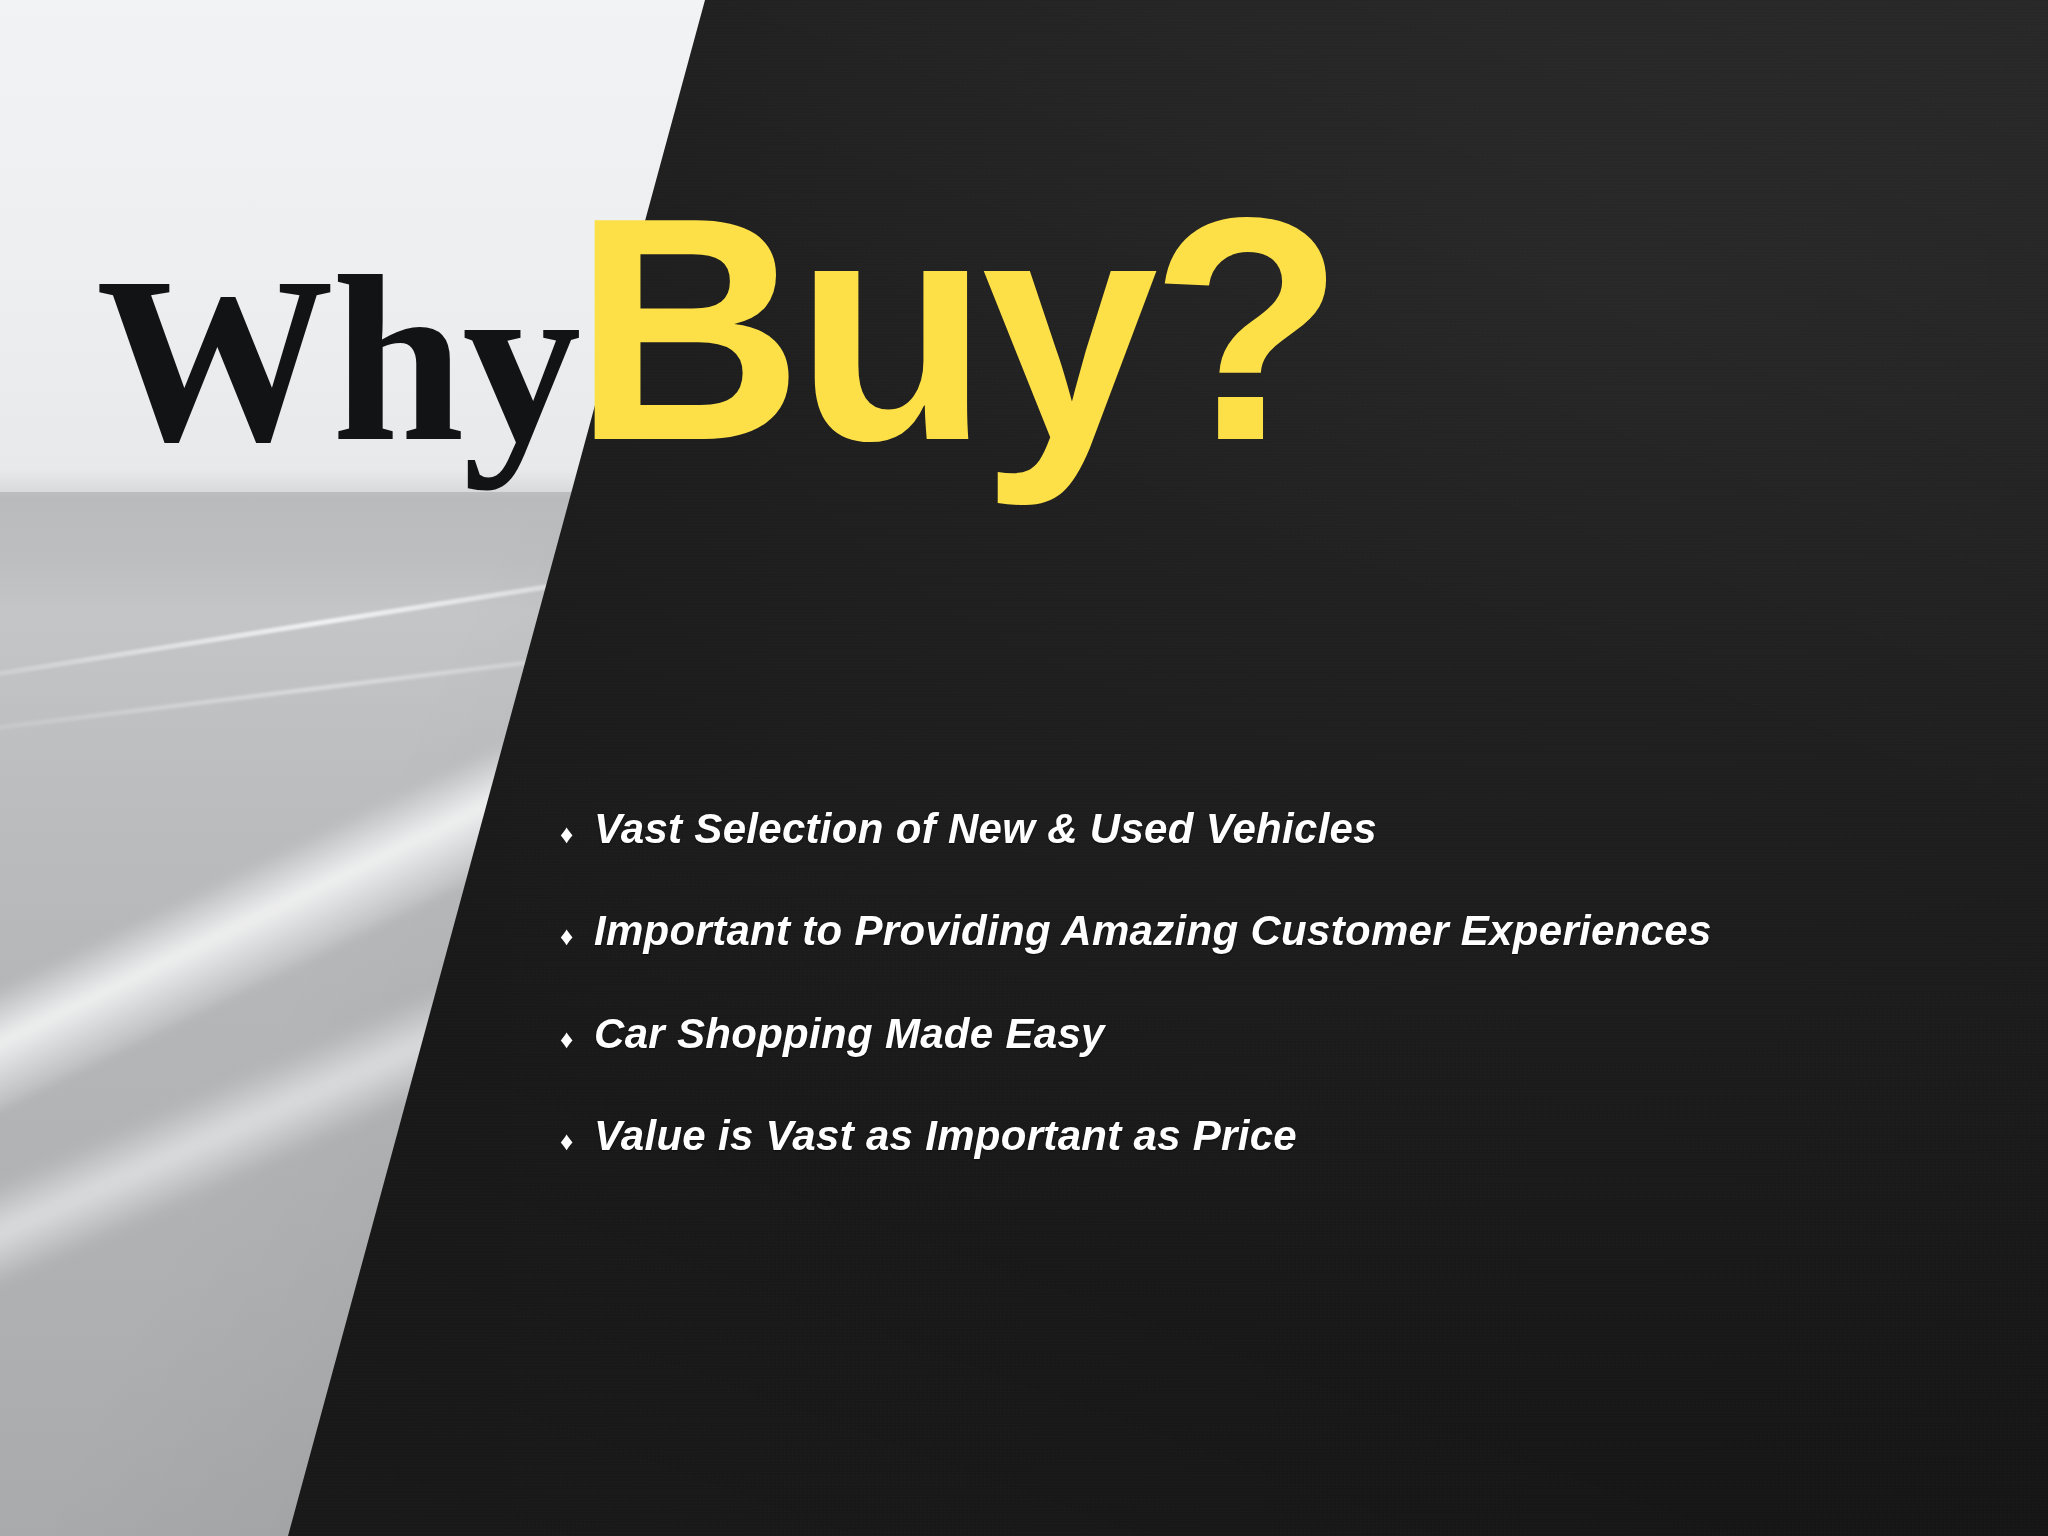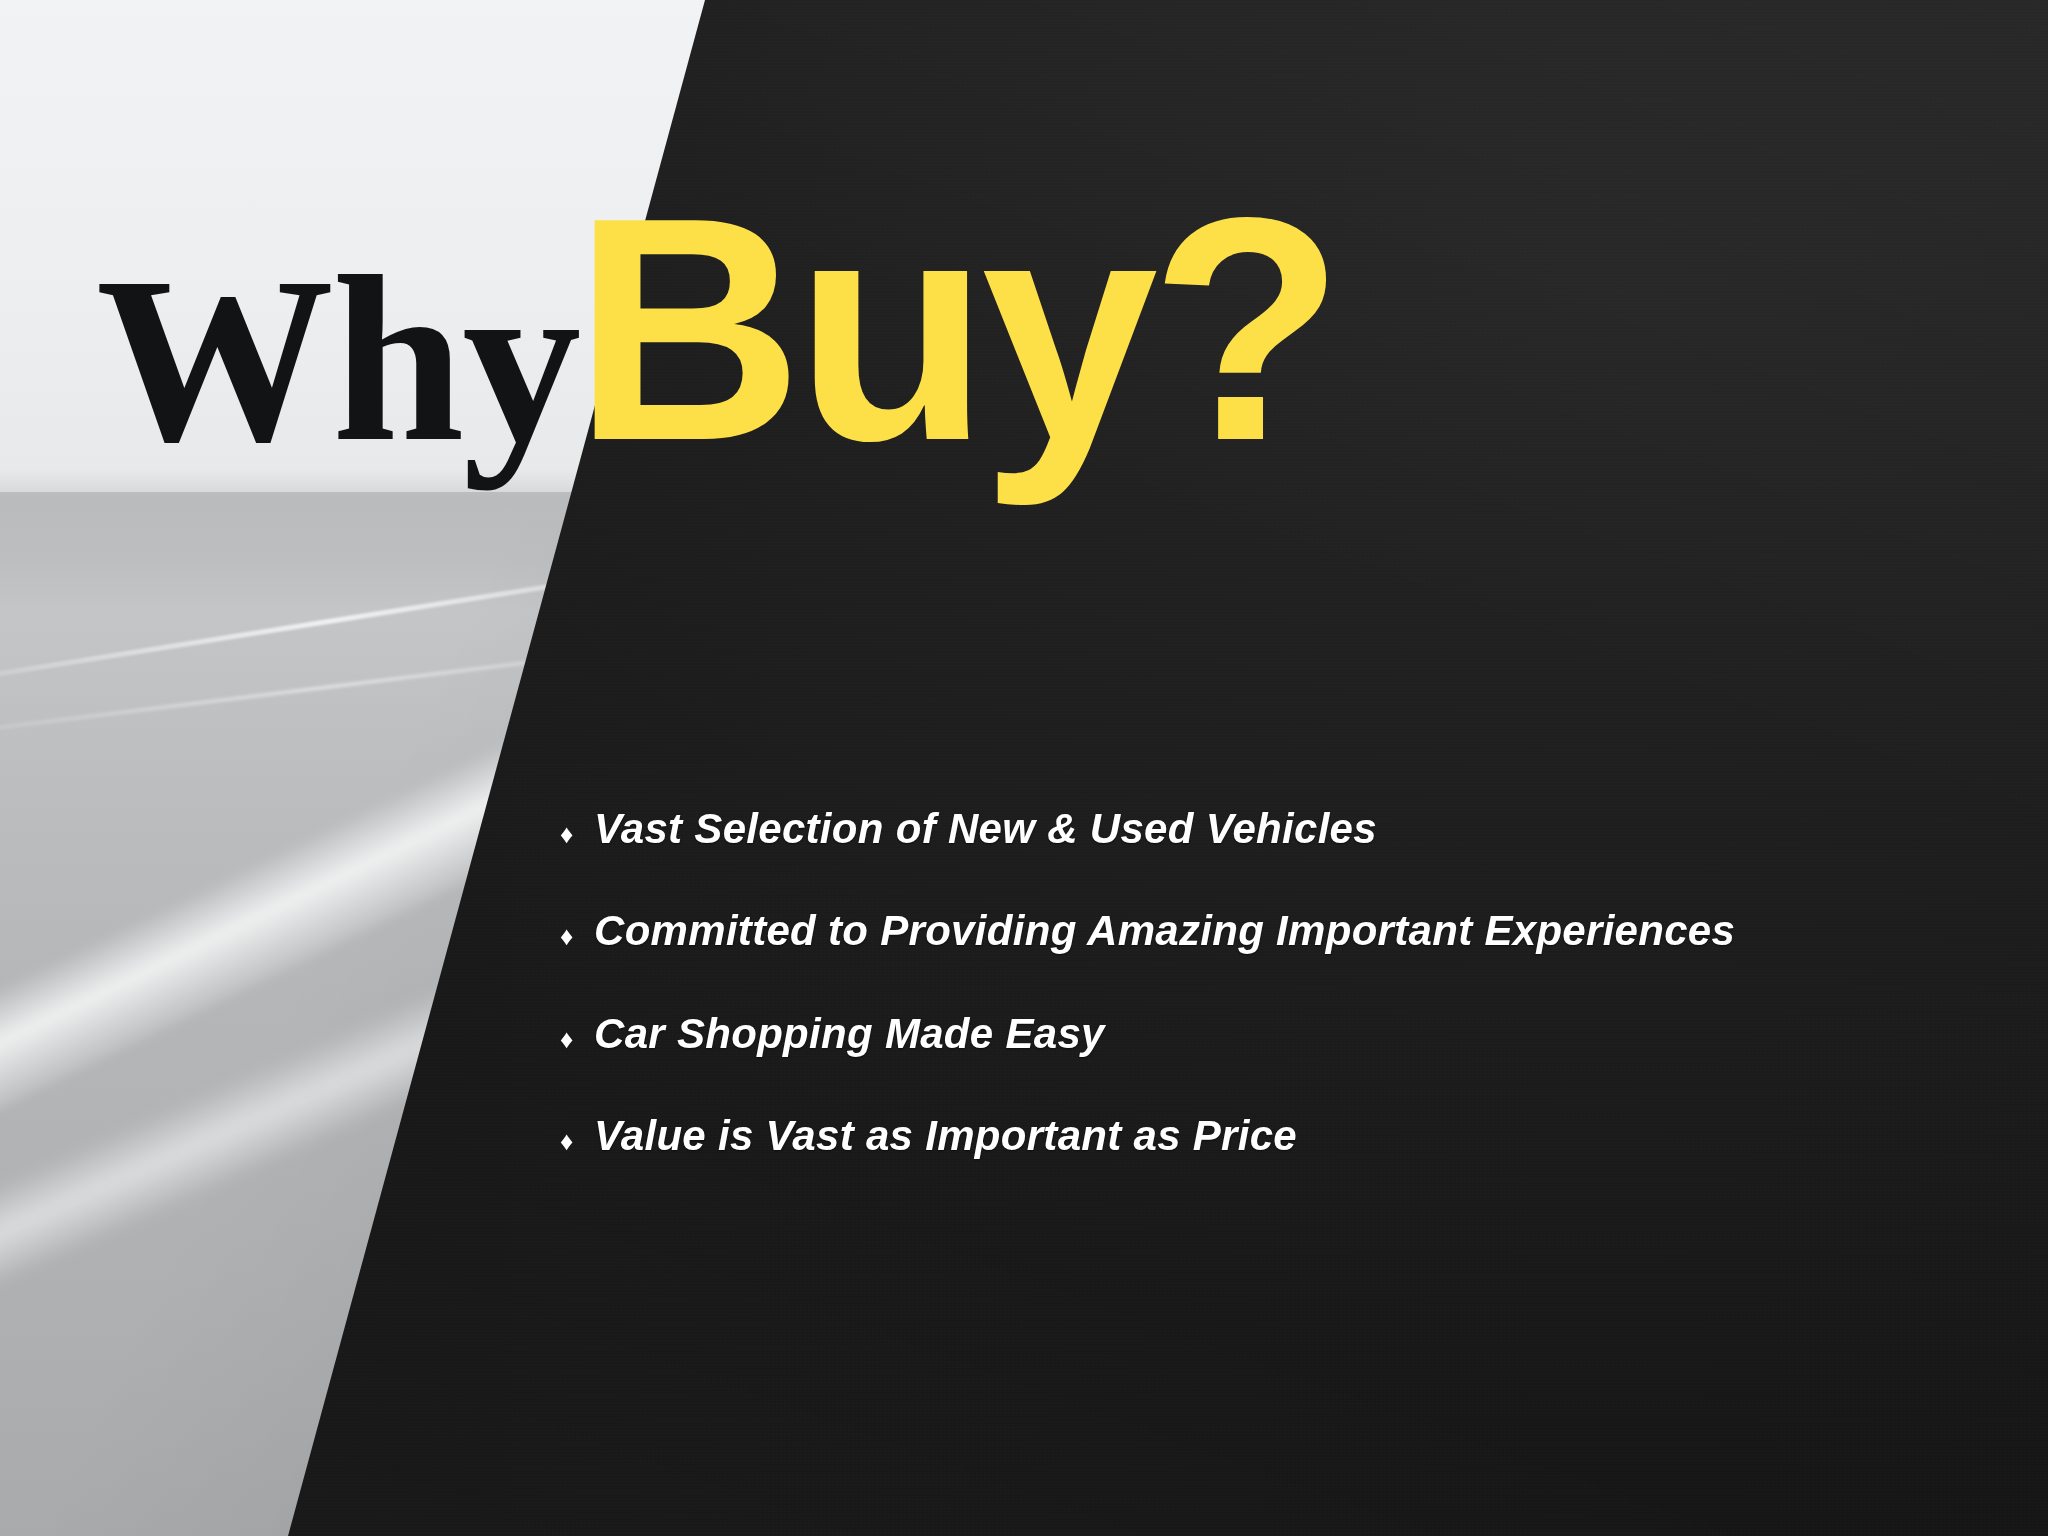--- a/index.html
+++ b/index.html
@@ -212,21 +212,21 @@
 
   <div class="bullets">
 
     <div class="bullet-row">
       <span class="bullet-marker">♦</span>
       <span class="bullet-text">Vast Selection of New &amp; Used Vehicles</span>
     </div>
 
     <div class="bullet-row">
       <span class="bullet-marker">♦</span>
-      <span class="bullet-text">Committed to Providing Amazing Important Experiences</span>
+      <span class="bullet-text">Important to Providing Amazing Customer Experiences</span>
     </div>
 
     <div class="bullet-row">
       <span class="bullet-marker">♦</span>
       <span class="bullet-text">Car Shopping Made Easy</span>
     </div>
 
     <div class="bullet-row">
       <span class="bullet-marker">♦</span>
       <span class="bullet-text">Value is Vast as Important as Price</span>

